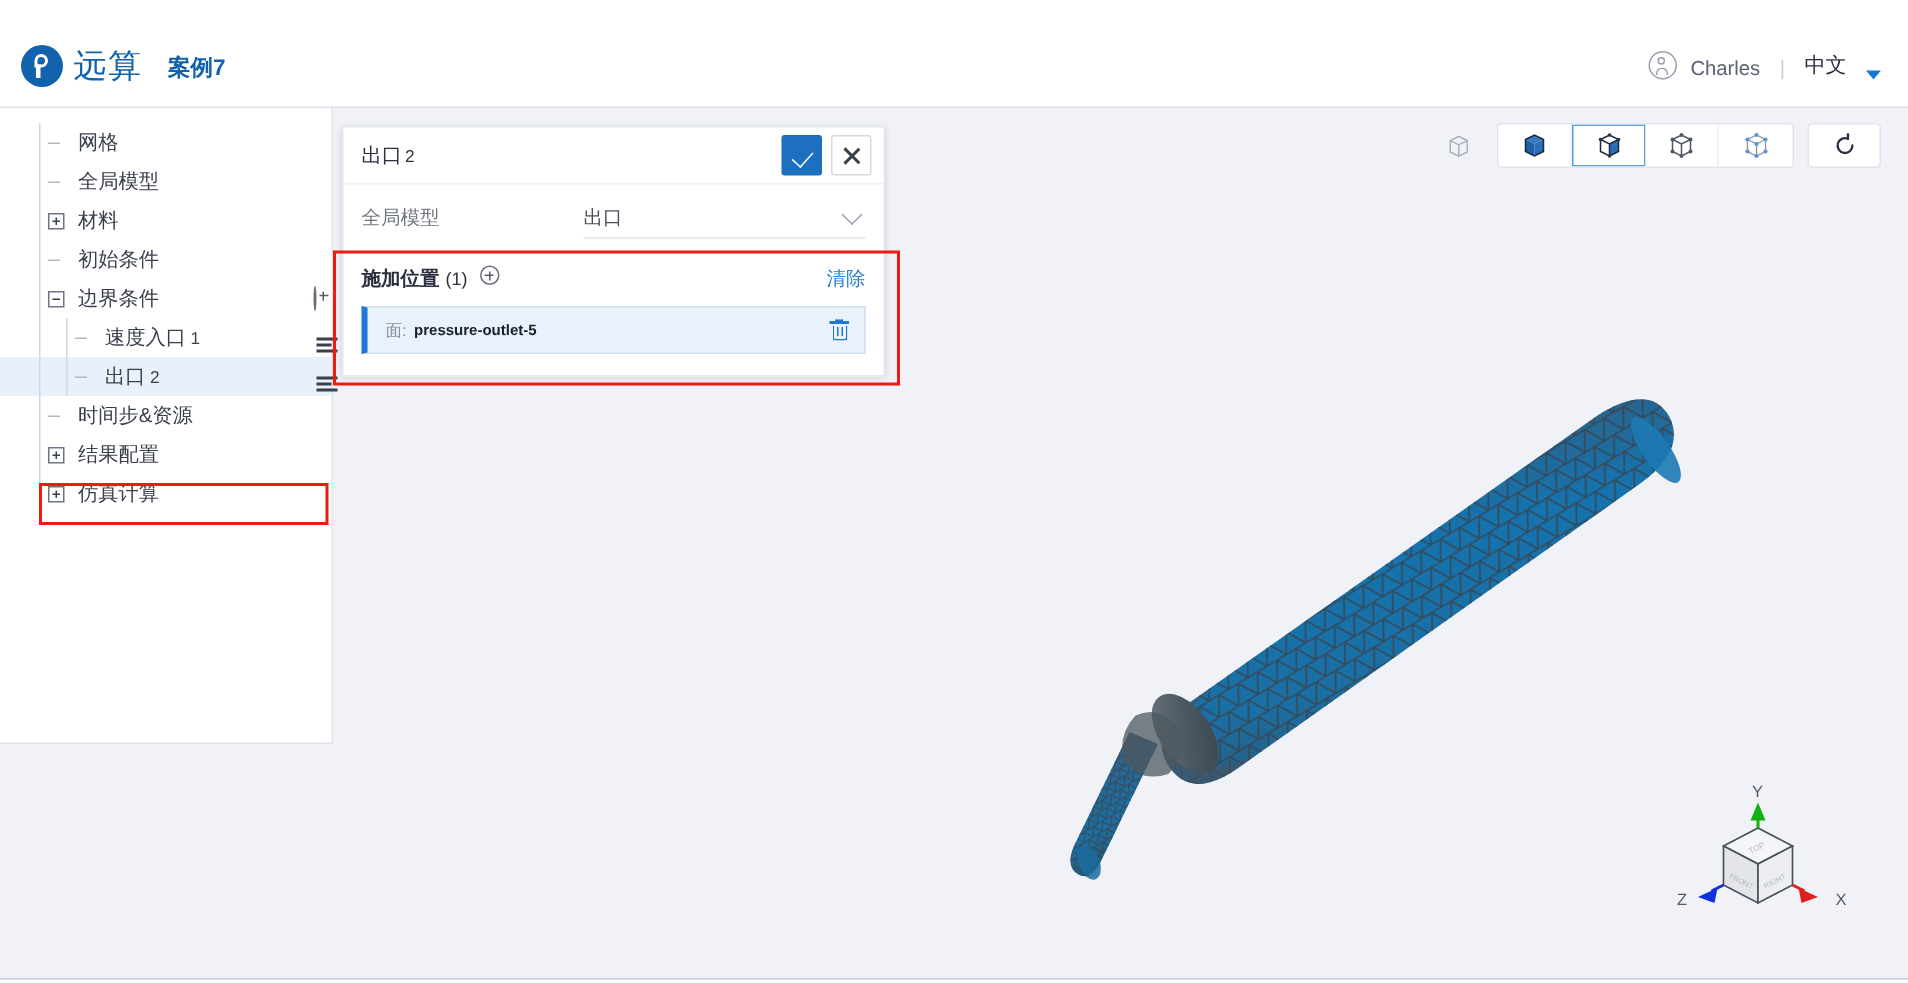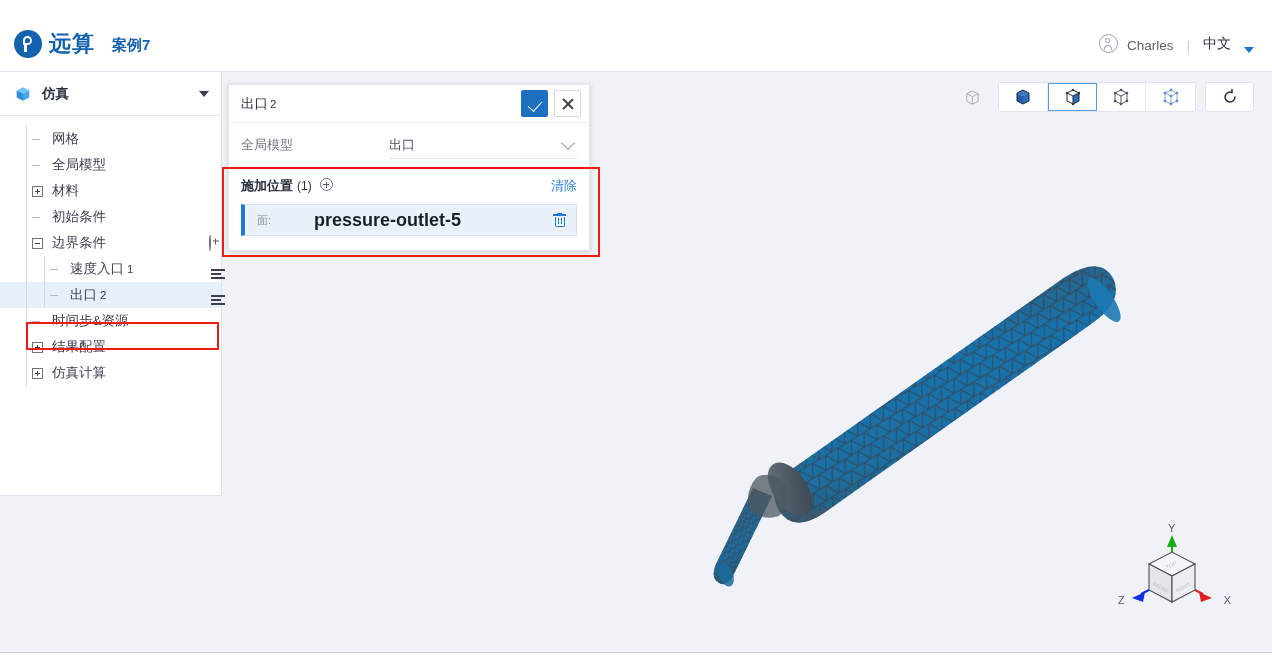--- a/index.html
+++ b/index.html
@@ -50,21 +50,21 @@
   }
   .brand-logo::before {
     content: "";
     position: absolute;
     left: 10px; top: 13px;
     width: 2.5px; height: 9px;
     background: #ffffff;
   }
   .brand-text {
     font-size: 22px;
-    font-weight: bold;
+    font-weight: normal;
     color: #1262ad;
     letter-spacing: 1px;
     line-height: 1;
   }
   #project-name {
     position: absolute;
     left: 112px; top: 36px;
     font-size: 15px;
     font-weight: bold;
     color: #1262ad;
@@ -420,25 +420,24 @@
     display: flex;
     align-items: center;
     padding: 0 10px 0 12px;
   }
   .loc-item-prefix {
     font-size: 11px;
     color: #8a8f99;
     margin-right: 5px;
   }
   .loc-item-name {
-    font-size: 18px;
+    font-size: 10px;
     font-weight: bold;
     color: #1a1f2b;
     flex: 1;
-    margin-left: 38px;
   }
   .trash-icon {
     width: 13px; height: 15px;
     position: relative;
     cursor: pointer;
     flex: none;
   }
   .trash-icon .lid {
     position: absolute;
     left: 0; top: 1.5px;
@@ -713,31 +712,20 @@
       <line x1="32" y1="68" x2="24" y2="72" stroke="#1030e0" stroke-width="2"></line>
       <path d="M15 76 L28 70 L26 80 Z" fill="#1030e0"></path>
     </svg>
     <span class="axis-label" style="left:51px; top:0px;">Y</span>
     <span class="axis-label" style="right:-4px; top:72px;">X</span>
     <span class="axis-label" style="left:1px; top:72px;">Z</span>
   </div>
 </div>
 
 <div id="tree-panel">
-  <div id="tree-header">
-    <span class="cube-icon-blue">
-      <svg width="18" height="18" viewBox="0 0 20 20">
-        <path d="M3 6 L10 2.5 L17 6 L10 9.5 Z" fill="#6cc3f5"></path>
-        <path d="M3 6 L10 9.5 L10 17.5 L3 14 Z" fill="#2f8fd8"></path>
-        <path d="M17 6 L10 9.5 L10 17.5 L17 14 Z" fill="#4aa8e8"></path>
-      </svg>
-    </span>
-    <span class="tree-title">仿真</span>
-    <span class="caret-down-dark"></span>
-  </div>
   <div id="tree-body">
       <div class="tree-row">
         <span class="vline" style="left: 26px; top: 0px; height: 26px;"></span>
         <span style="display: inline-block; width: 32px; flex: 0 0 auto;"></span>
         <span class="branch"></span>
         <span style="display: inline-block; width: 9px; flex: 0 0 auto;"></span>
         <span class="tree-label">网格</span>
       </div>
       <div class="tree-row">
         <span class="vline" style="left: 26px; top: 0px; height: 26px;"></span>

